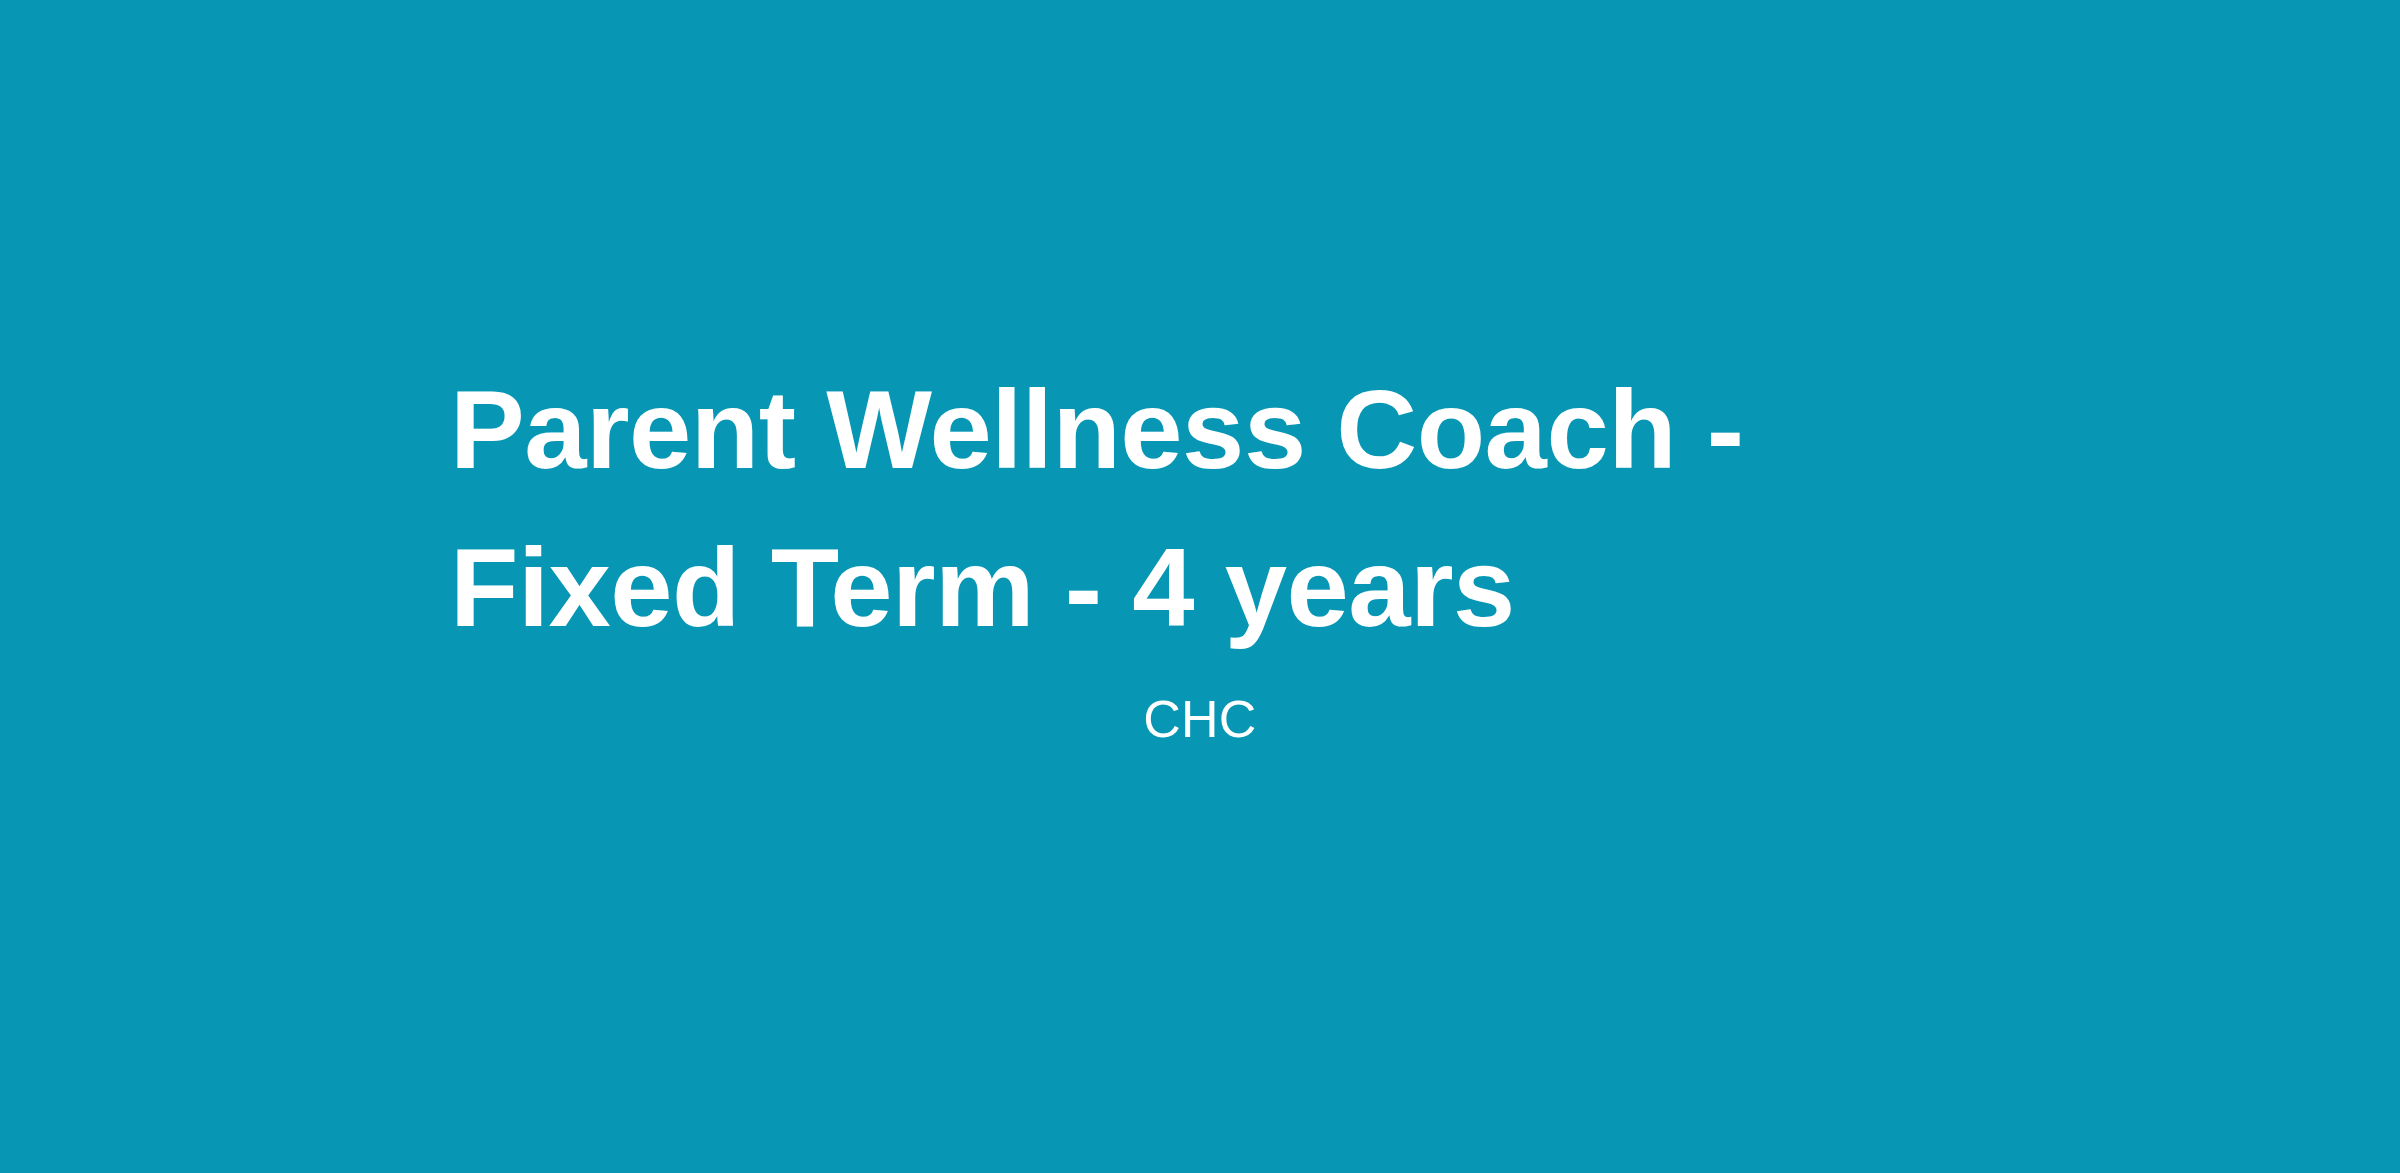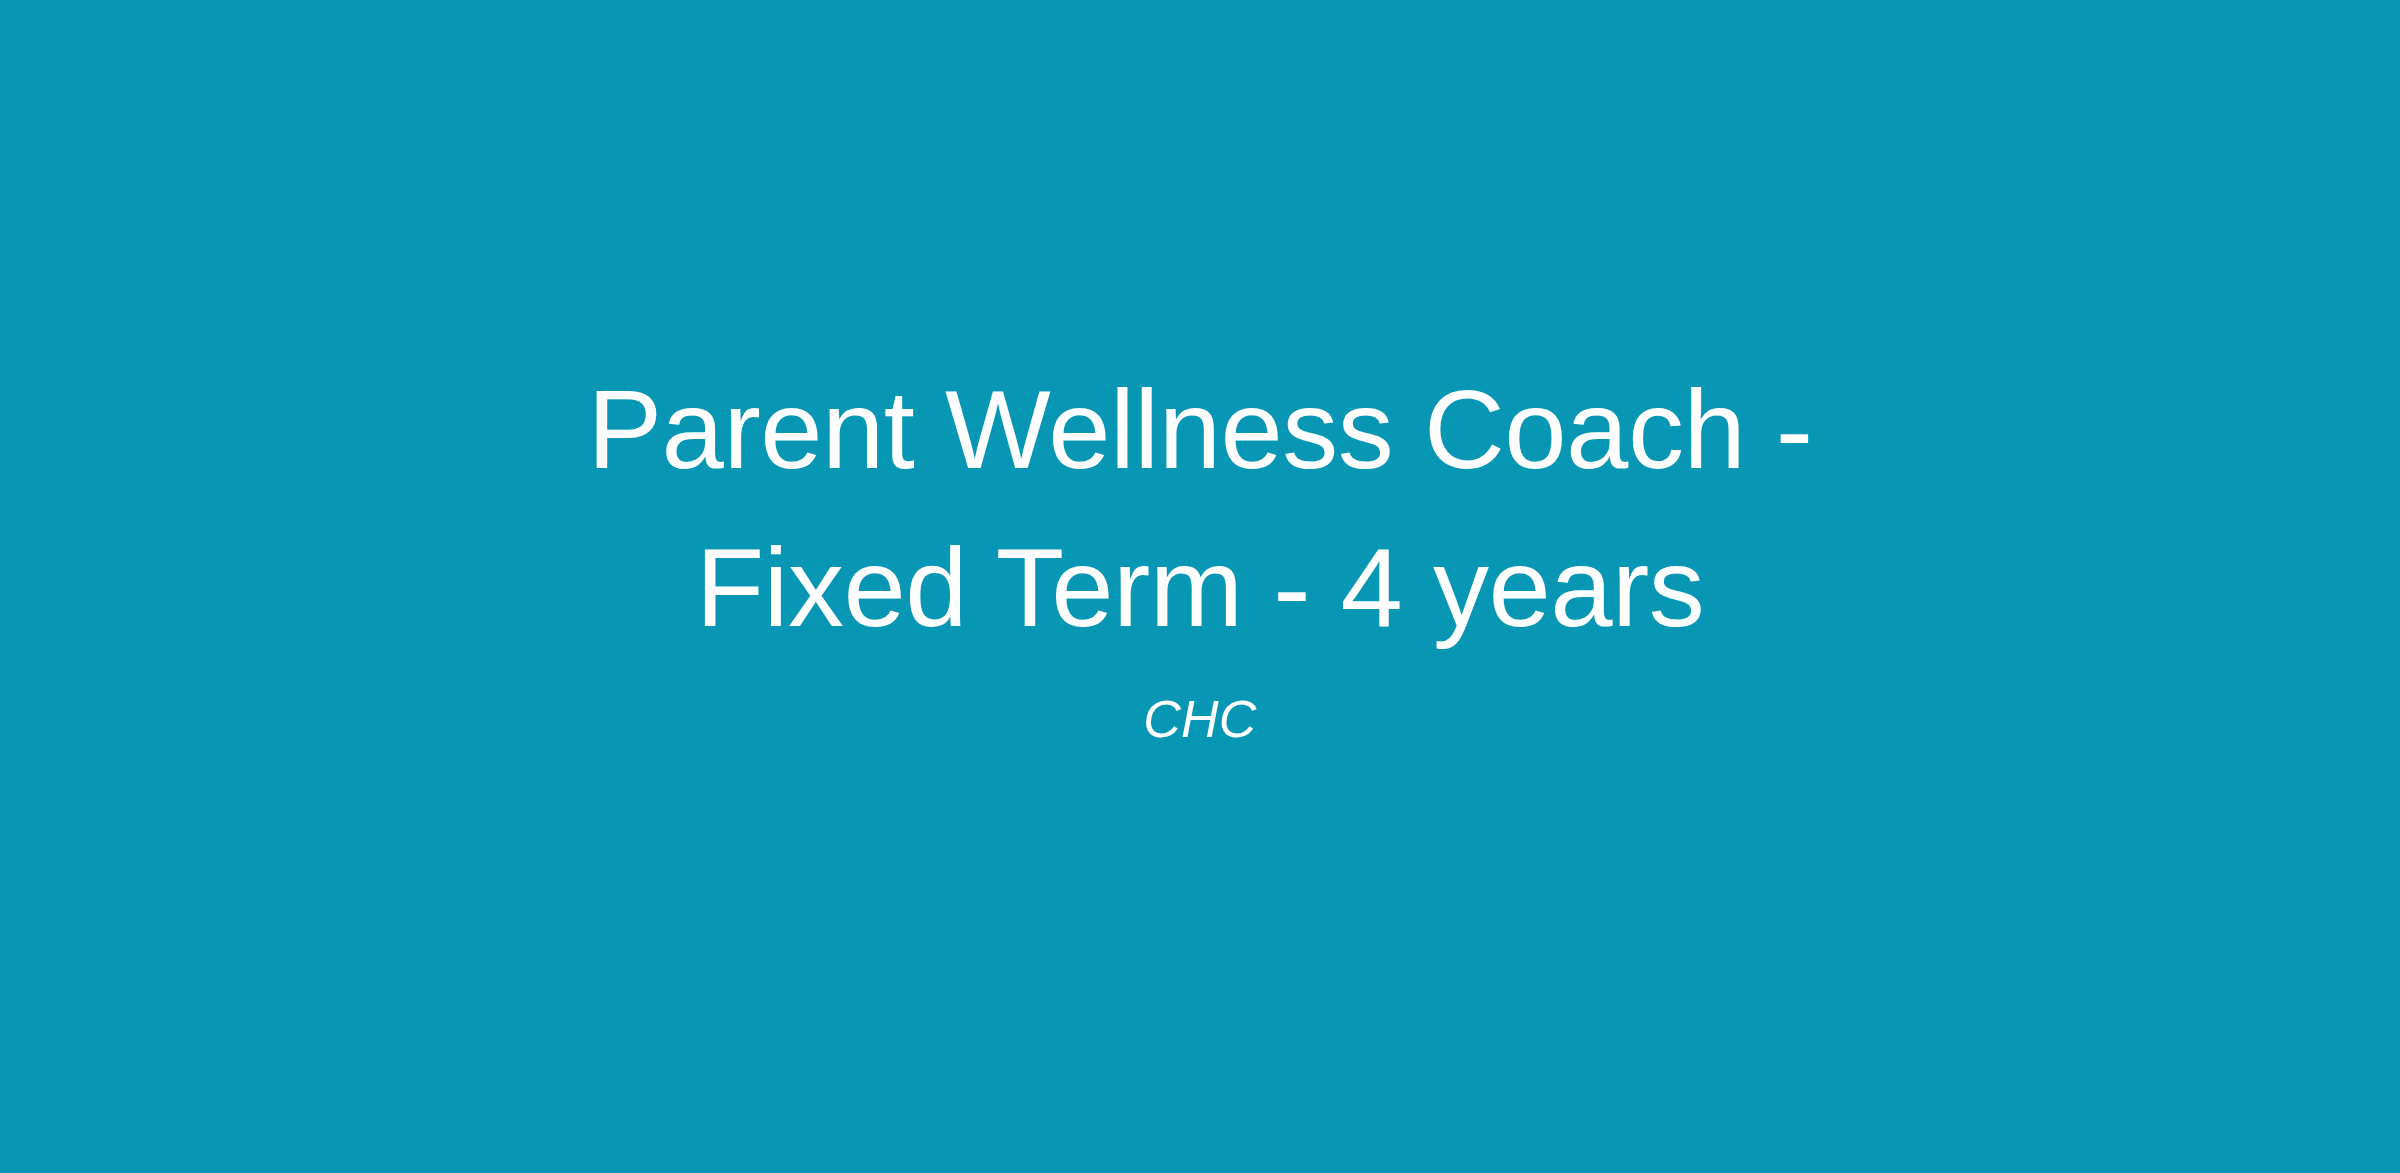--- a/index.html
+++ b/index.html
@@ -36,40 +36,39 @@
     max-width: 1500px;
     
     transform: translateY(-34px);
   }
 
   .job-title {
     margin: 0;
     padding: 0;
     font-family: "Liberation Sans", "DejaVu Sans", sans-serif;
     font-size: 112px;
-    font-weight: 400;
+    font-weight: 700;
     line-height: 158px;
     letter-spacing: -0.5px;
     color: #ffffff;
-    text-align: center;
+    text-align: left;
     word-wrap: break-word;
   }
 
   .job-subtitle {
     margin: 0;
     padding: 0;
     margin-top: 16px;
     font-family: "Liberation Sans", "DejaVu Sans", sans-serif;
     font-size: 52px;
     font-weight: 400;
     line-height: 72px;
     letter-spacing: 0.2px;
     color: #ffffff;
     text-align: center;
-    font-style: italic;
   }
 </style>
 </head>
 <body style="background: rgb(7, 151, 180);">
 
 <div class="banner" style="background-color: rgb(7, 151, 180); color: rgb(255, 255, 255);">
 
   <div class="banner-inner">
 
     <h1 class="job-title">Parent Wellness Coach - Fixed Term - 4 years</h1>

